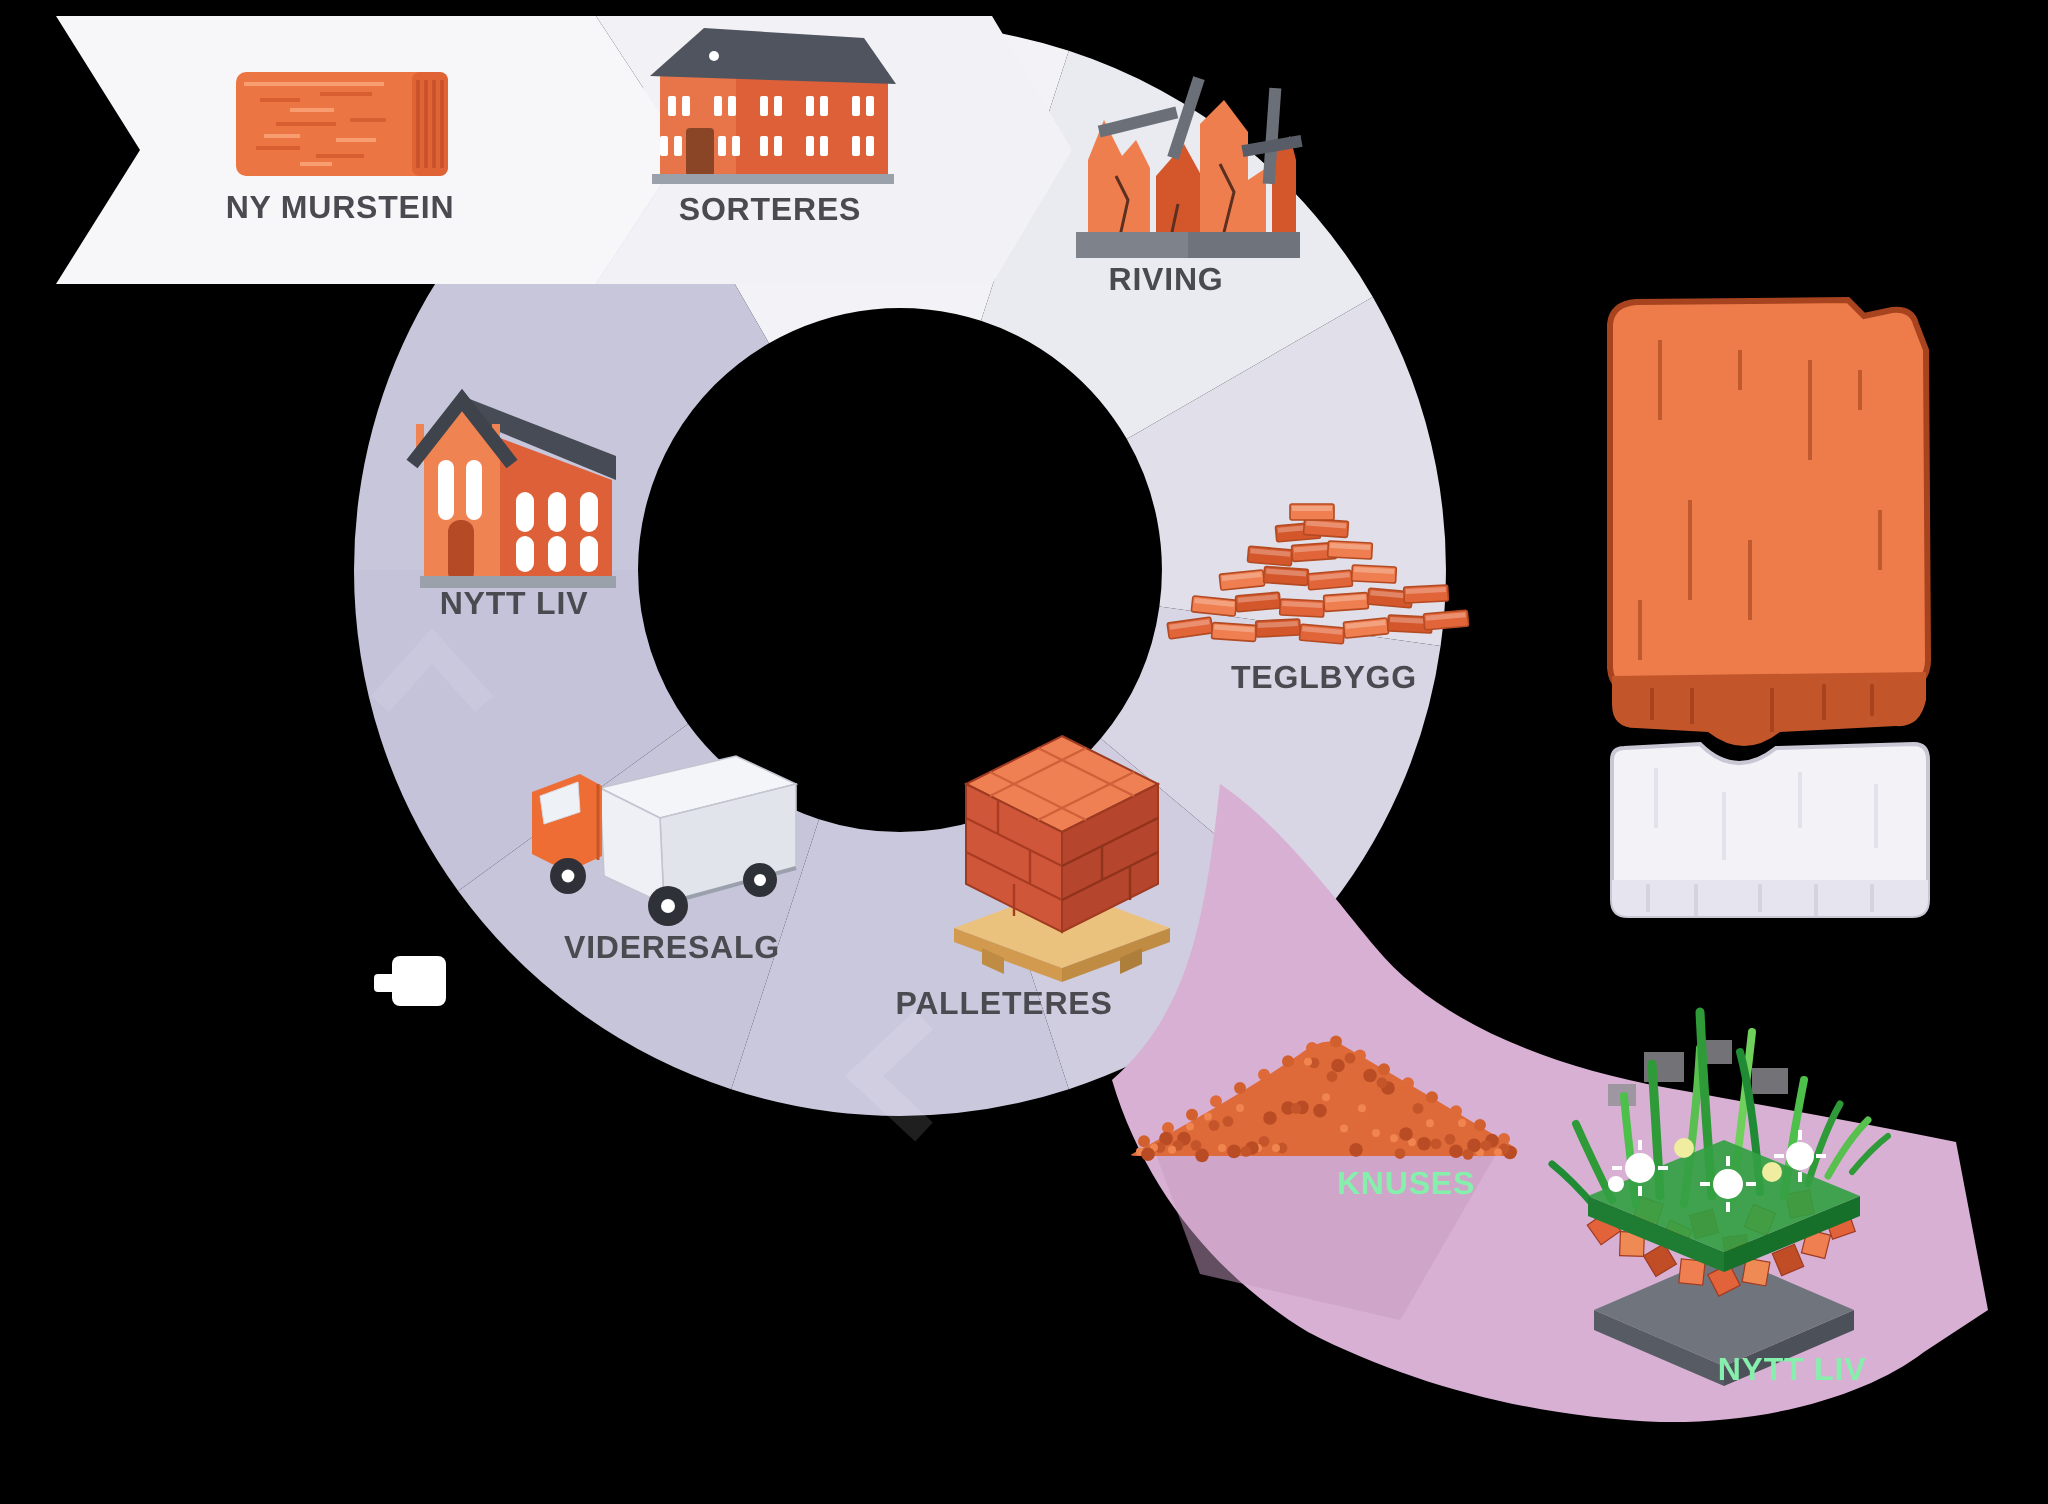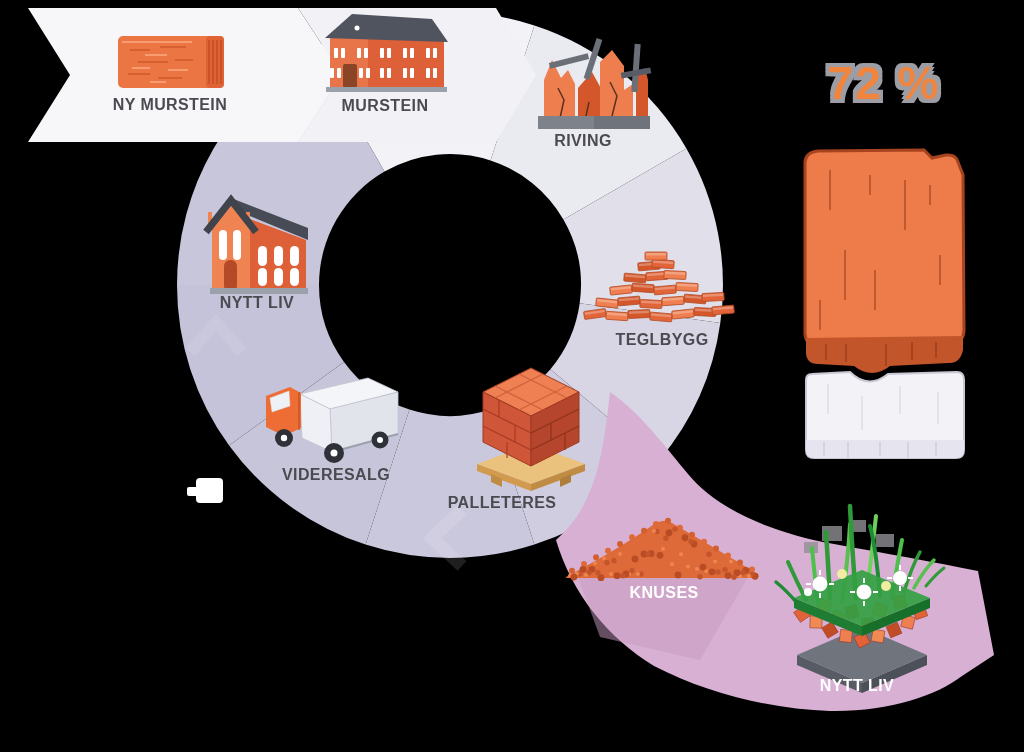--- a/index.html
+++ b/index.html
@@ -1,21 +1,21 @@
 <!DOCTYPE html>
 <html><head>
 <meta charset="utf-8">
 <style>
   html,body{margin:0;padding:0;background:#000;}
   .stage{position:relative;width:1024px;height:740px;background:#000;overflow:hidden;
          font-family:"Liberation Sans",sans-serif;}
   .stage svg{position:absolute;left:0;top:0;}
   .lbl{position:absolute;transform:translateX(-50%);font-weight:700;font-size:16px;
        color:#4a4a50;letter-spacing:.4px;white-space:nowrap;}
-  .lbl.pink{color:#ffffff;}
+  .lbl.pink{color:#86efac;margin-left:39px;}
   .pct{position:absolute;left:884px;top:56px;transform:translateX(-50%);
        font-weight:800;font-size:46px;letter-spacing:2px;color:#f2853e;
        text-shadow:-4px -4px 0 #9d9da5,4px -4px 0 #9d9da5,-4px 4px 0 #9d9da5,
                    4px 4px 0 #9d9da5,-4px 0 0 #9d9da5,4px 0 0 #9d9da5,
                    0 -4px 0 #9d9da5,0 4px 0 #9d9da5;}
 </style>
 </head>
 <body>
 
 <div class="stage">
@@ -476,22 +476,21 @@
     </g>
   </g>
 
   <g>
     <rect x="196" y="478" width="27" height="25" rx="4" fill="#fff"></rect>
     <rect x="187" y="487" width="11" height="9" rx="2" fill="#fff"></rect>
   </g>
 </svg>
 
   <div class="lbl" style="left:170px;top:96px">NY MURSTEIN</div>
-  <div class="lbl" style="left:385px;top:97px">MURSTEIN</div>
+  <div class="lbl" style="left:385px;top:97px">SORTERES</div>
   <div class="lbl" style="left:583px;top:132px">RIVING</div>
   <div class="lbl" style="left:662px;top:331px">TEGLBYGG</div>
   <div class="lbl" style="left:502px;top:494px">PALLETERES</div>
   <div class="lbl" style="left:336px;top:466px">VIDERESALG</div>
   <div class="lbl" style="left:257px;top:294px">NYTT LIV</div>
   <div class="lbl pink" style="left:664px;top:584px">KNUSES</div>
   <div class="lbl pink" style="left:857px;top:677px">NYTT LIV</div>
-  <div class="pct">72 %</div>
 </div>
 
 </body></html>

